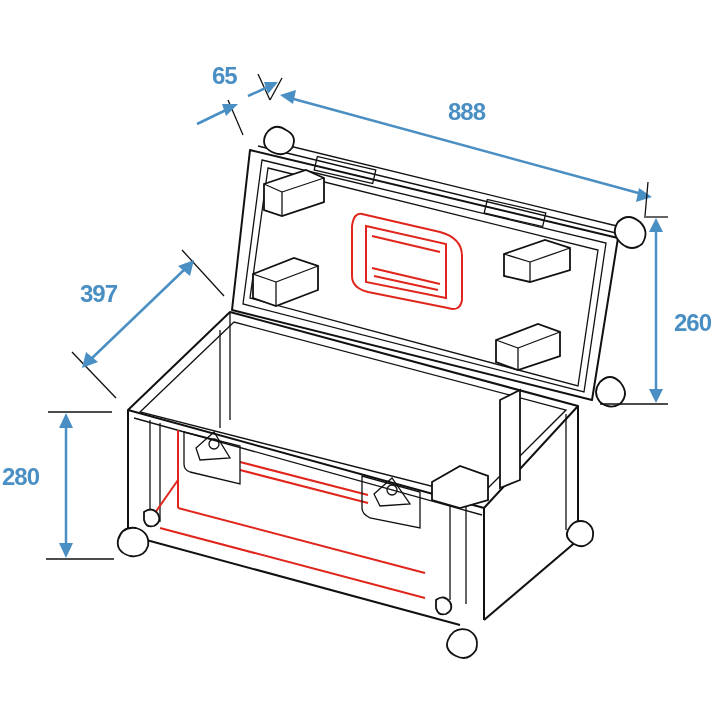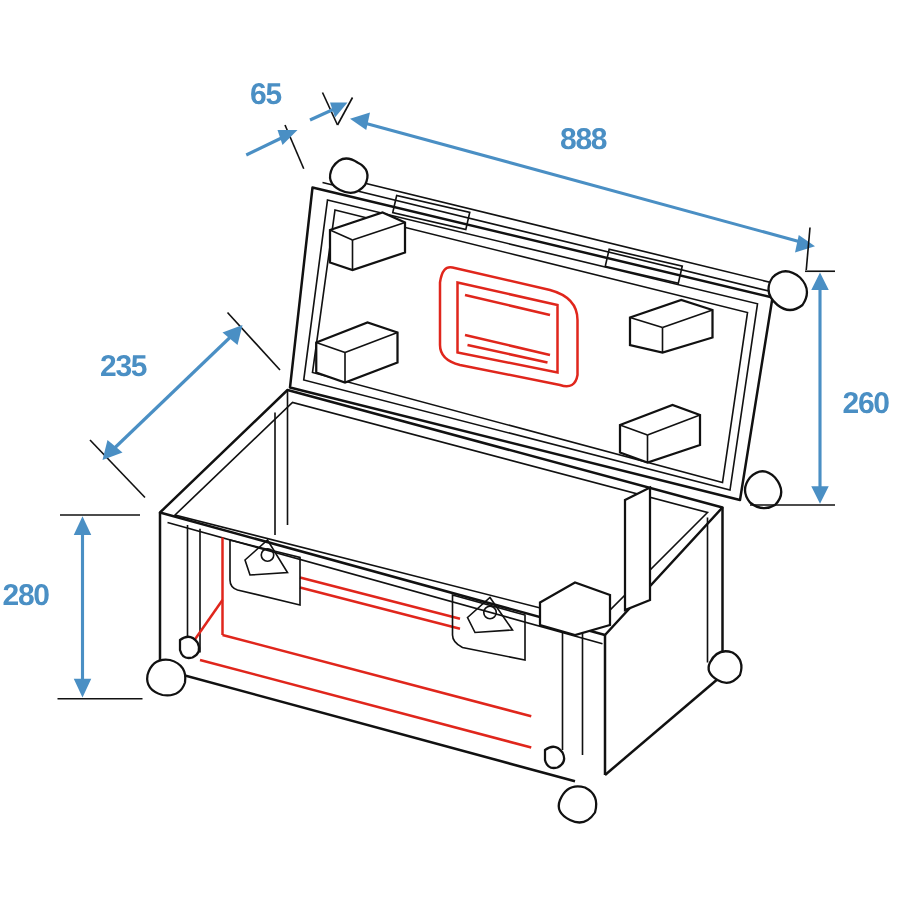--- a/index.html
+++ b/index.html
@@ -149,17 +149,17 @@
   </g>
   <g>
     <line class="k1" x1="48" y1="412" x2="112" y2="412"></line>
     <line class="k1" x1="46" y1="559" x2="114" y2="559"></line>
     <line class="b" x1="66" y1="424" x2="66" y2="548"></line>
     <polygon class="bf" points="66,413 59,428 73,428"></polygon>
     <polygon class="bf" points="66,558 59,543 73,543"></polygon>
   </g>
 </svg>
 
-<div class="dim-label" style="left:200px;top:62px;text-align:right;">65</div>
+<div class="dim-label" style="left:212px;top:62px;text-align:right;">65</div>
 <div class="dim-label" style="left:448px;top:98px;">888</div>
-<div class="dim-label" style="left:80px;top:280px;">235</div>
+<div class="dim-label" style="left:80px;top:280px;">397</div>
 <div class="dim-label" style="left:674px;top:309px;">260</div>
 <div class="dim-label" style="left:2px;top:463px;">280</div>
 
 </body></html>

